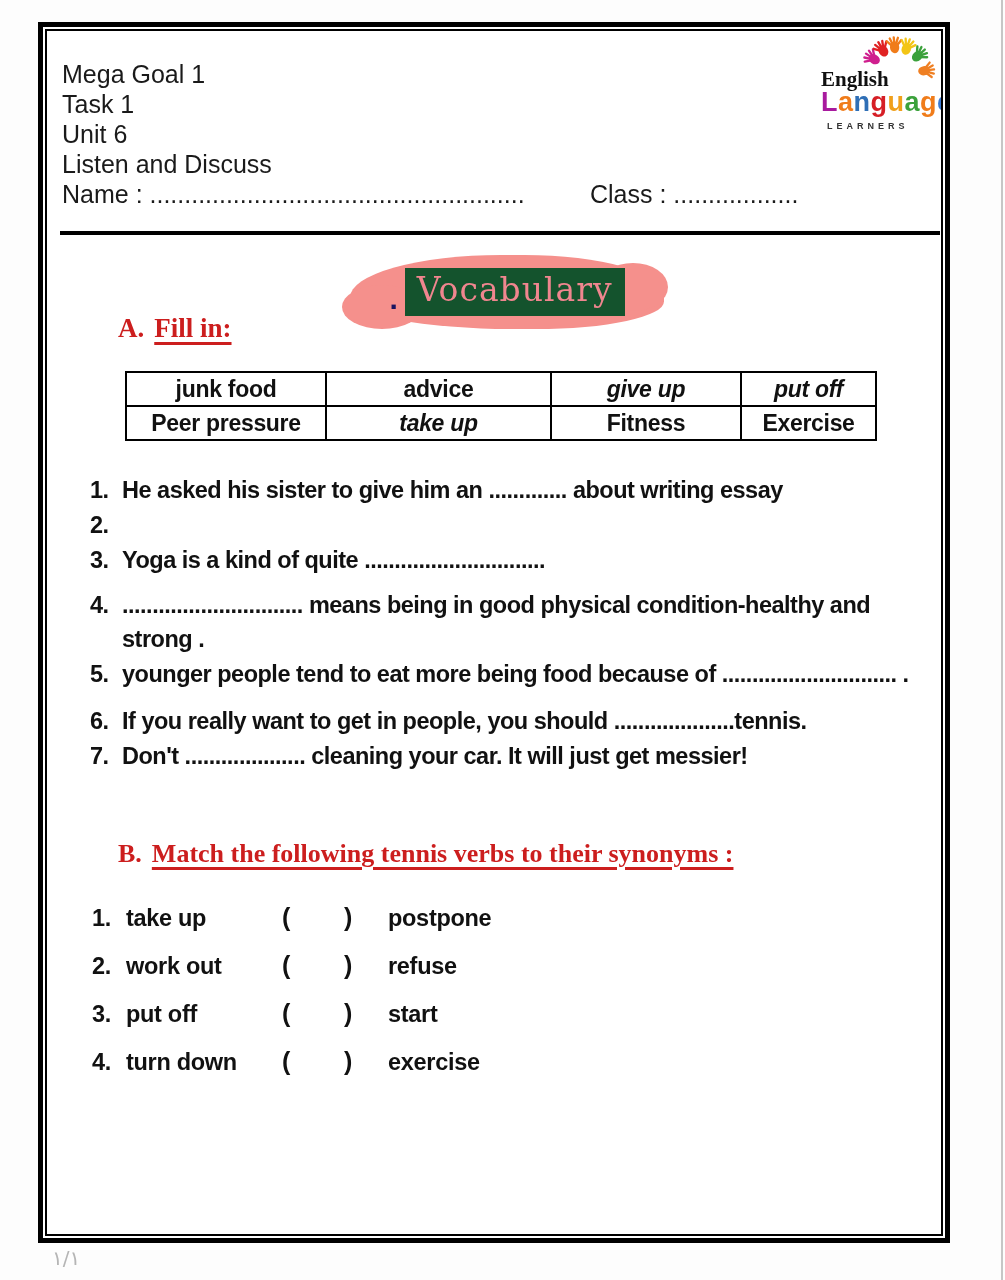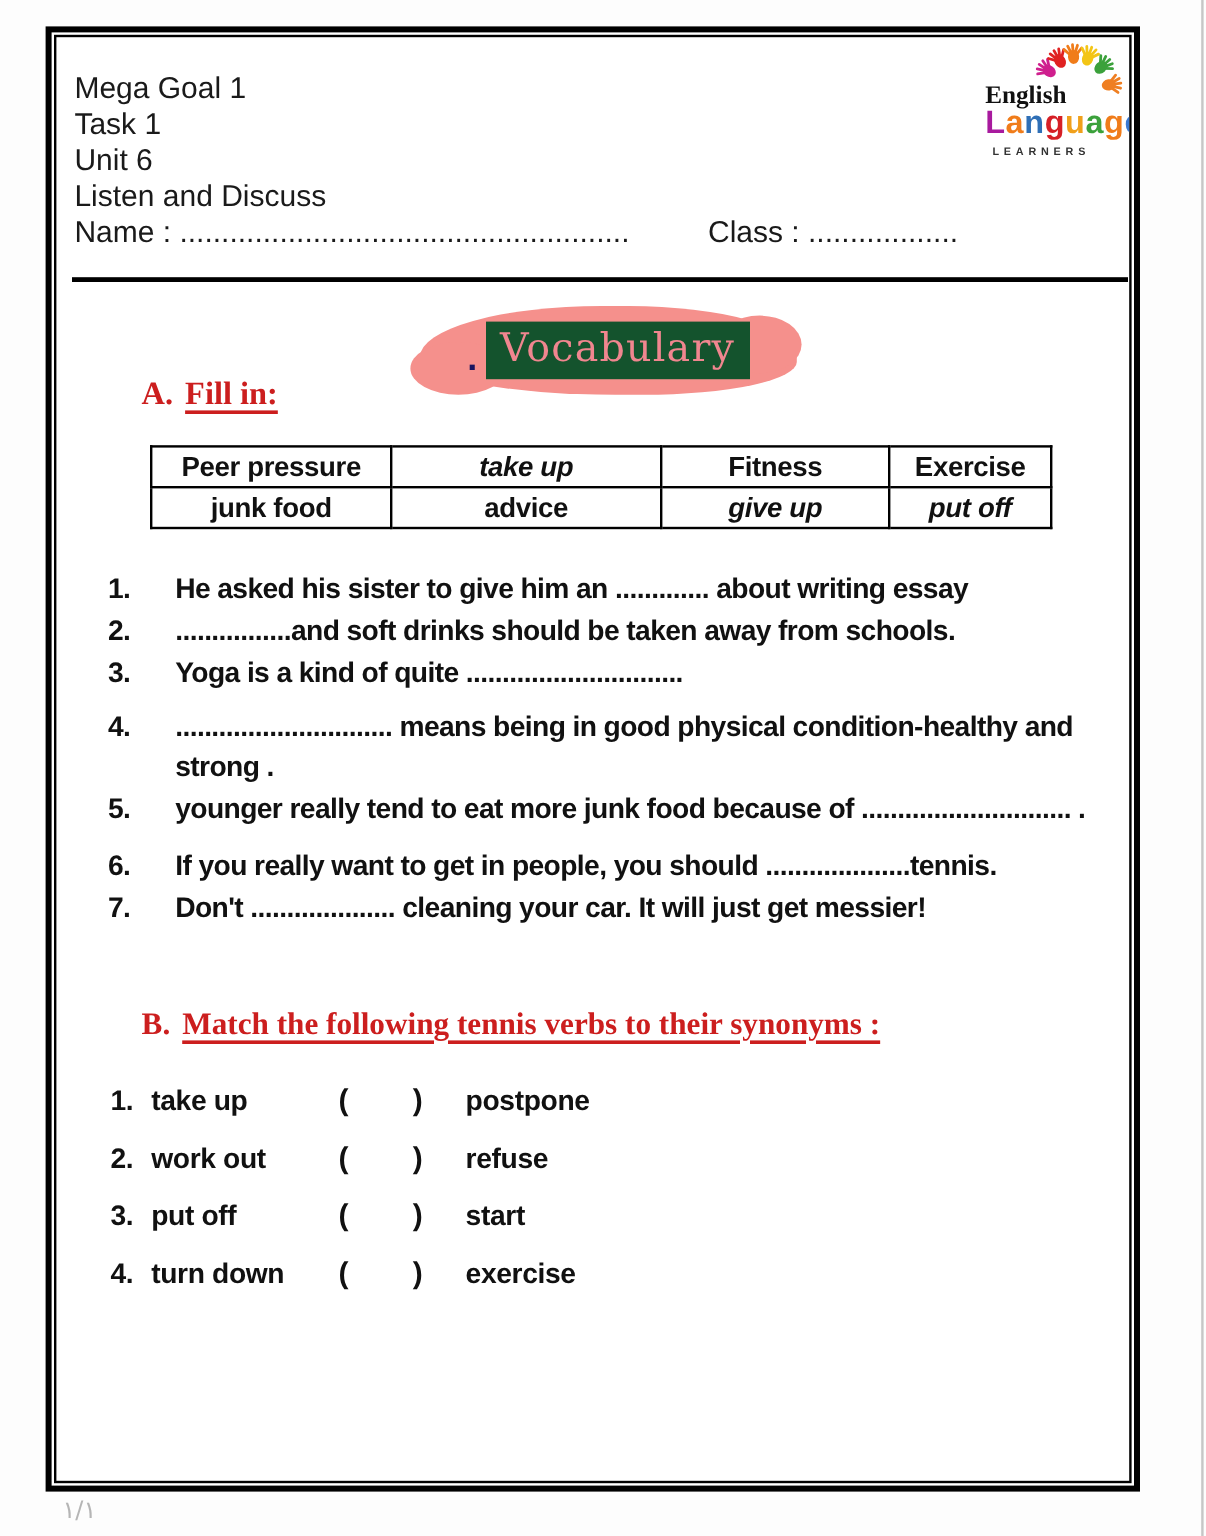--- a/index.html
+++ b/index.html
@@ -67,21 +67,21 @@
   table.bank td {
     border:2px solid #000; text-align:center; vertical-align:middle;
     height:34px; font-size:23px; font-weight:bold; letter-spacing:-0.3px; padding:0 4px;
   }
   table.bank td.it { font-style:italic; }
 
   
   .fill-list { margin:32px 0 0 28px; }
   .f-row { display:flex; font-size:23.5px; font-weight:bold; letter-spacing:-0.5px; line-height:34px; margin-bottom:1px; }
   .f-num { width:32px; flex:none; }
-  .f-text { max-width:812px;margin-left:24px; }
+  .f-text { max-width:812px; }
   .f-row.f3 { margin-bottom:11px; }
   .f-row.f5 { margin-bottom:13px; }
 
   
   .match-list { margin:34px 0 0 30px; }
   .m-row { display:flex; align-items:baseline; font-size:23.5px; font-weight:bold; letter-spacing:-0.3px; height:48px; }
   .m-num { width:34px; flex:none; }
   .m-phrase { width:156px; flex:none; }
   .m-open { width:62px; flex:none; font-size:25px; }
   .m-close { width:44px; flex:none; font-size:25px; }
@@ -154,54 +154,53 @@
 
     <table class="bank">
       <colgroup>
           <col style="width:200px">
           <col style="width:225px">
           <col style="width:190px">
           <col style="width:135px">
         </colgroup>
       <tbody id="bank-body">
           <tr>
+            <td>junk food</td>
+            <td>advice</td>
+            <td class="it">give up</td>
+            <td class="it">put off</td>
+          </tr>
+          <tr>
             <td>Peer pressure</td>
             <td class="it">take up</td>
             <td>Fitness</td>
             <td>Exercise</td>
           </tr>
-          <tr>
-            <td>junk food</td>
-            <td>advice</td>
-            <td class="it">give up</td>
-            <td class="it">put off</td>
-          </tr>
         </tbody>
     </table>
 
     <div class="fill-list" id="fill-list">
         <div class="f-row f1">
           <span class="f-num">1.</span>
           <span class="f-text">He asked his sister to give him an ............. about writing essay</span>
         </div>
         <div class="f-row f2">
           <span class="f-num">2.</span>
-          <span class="f-text">................and soft drinks should be taken away from schools.</span>
         </div>
         <div class="f-row f3">
           <span class="f-num">3.</span>
           <span class="f-text">Yoga is a kind of quite ..............................</span>
         </div>
         <div class="f-row f4">
           <span class="f-num">4.</span>
           <span class="f-text">.............................. means being in good physical condition-healthy and strong .</span>
         </div>
         <div class="f-row f5">
           <span class="f-num">5.</span>
-          <span class="f-text">younger really tend to eat more junk food because of ............................. .</span>
+          <span class="f-text">younger people tend to eat more being food because of ............................. .</span>
         </div>
         <div class="f-row f6">
           <span class="f-num">6.</span>
           <span class="f-text">If you really want to get in people, you should ....................tennis.</span>
         </div>
         <div class="f-row f7">
           <span class="f-num">7.</span>
           <span class="f-text">Don't .................... cleaning your car. It will just get messier!</span>
         </div>
       </div>

